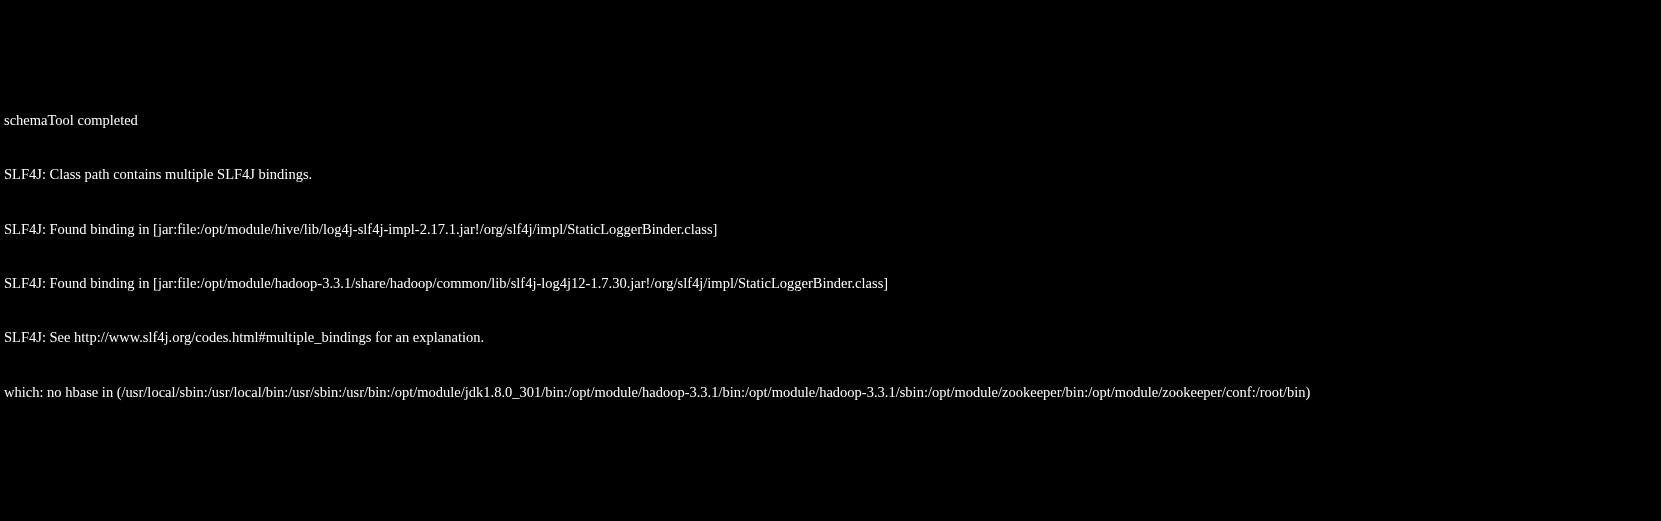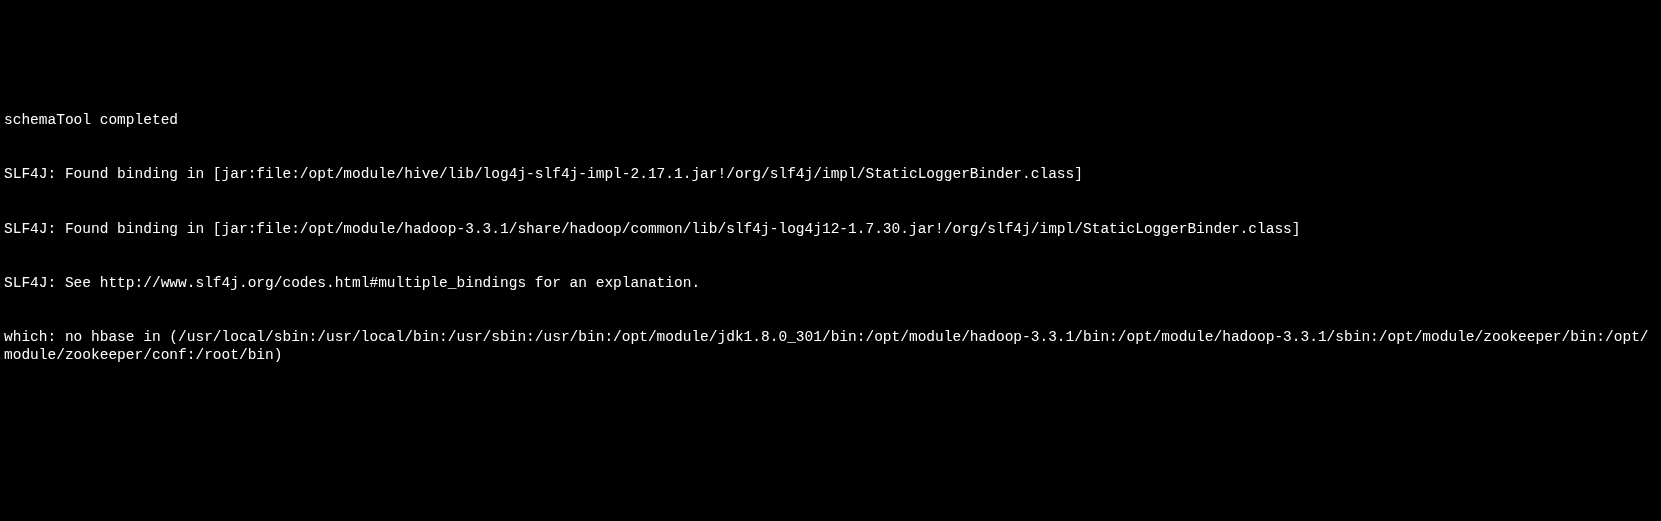--- a/index.html
+++ b/index.html
@@ -15,29 +15,31 @@
       line-height: 1.25;
       padding: 2px 4px;
       white-space: pre-wrap;
       word-break: break-all;
       width: 1661px;
     }
     .terminal-line {
       display: block;
       white-space: pre-wrap;
       word-break: break-all;
+      font-family: Liberation Serif, serif;
     }
   </style>
 </head>
 <body>
 
 
 
 <div>
   <span class="terminal-line">schemaTool completed</span>
+  <span class="terminal-line">SLF4J: Class path contains multiple SLF4J bindings.</span>
   <span class="terminal-line">SLF4J: Found binding in [jar:file:/opt/module/hive/lib/log4j-slf4j-impl-2.17.1.jar!/org/slf4j/impl/StaticLoggerBinder.class]</span>
   <span class="terminal-line">SLF4J: Found binding in [jar:file:/opt/module/hadoop-3.3.1/share/hadoop/common/lib/slf4j-log4j12-1.7.30.jar!/org/slf4j/impl/StaticLoggerBinder.class]</span>
   <span class="terminal-line">SLF4J: See http://www.slf4j.org/codes.html#multiple_bindings for an explanation.</span>
   <span class="terminal-line">which: no hbase in (/usr/local/sbin:/usr/local/bin:/usr/sbin:/usr/bin:/opt/module/jdk1.8.0_301/bin:/opt/module/hadoop-3.3.1/bin:/opt/module/hadoop-3.3.1/sbin:/opt/module/zookeeper/bin:/opt/module/zookeeper/conf:/root/bin)</span>
   
   
   
   
   
   

